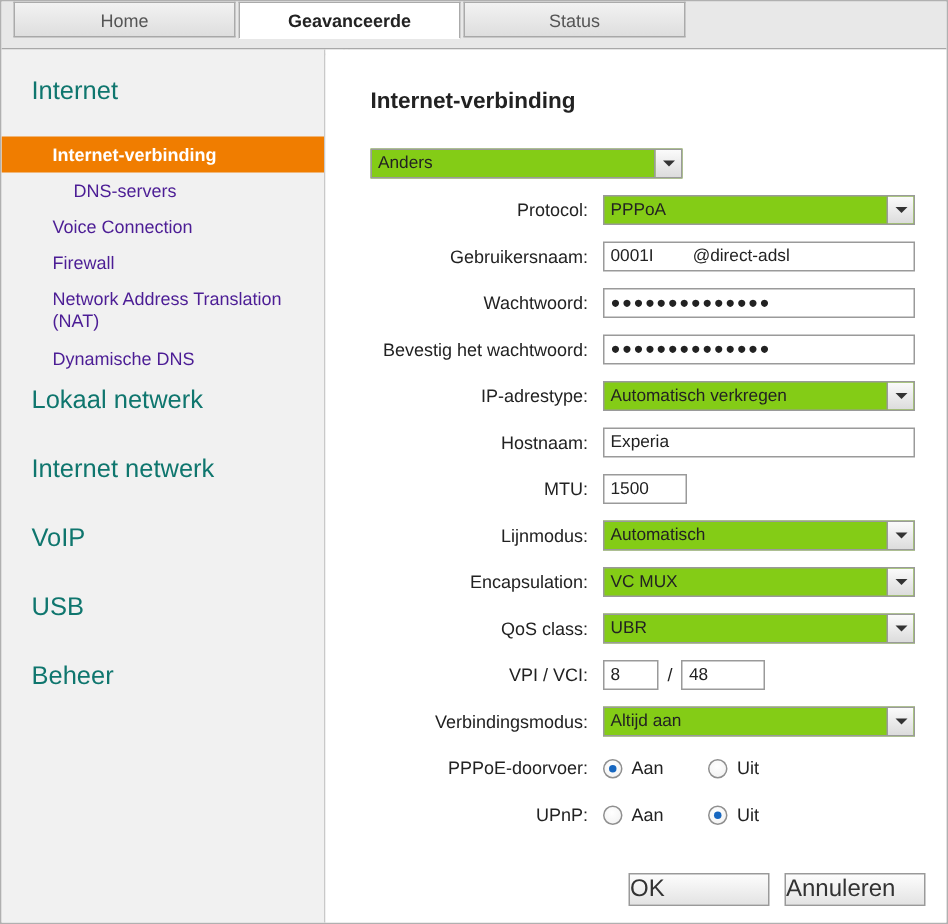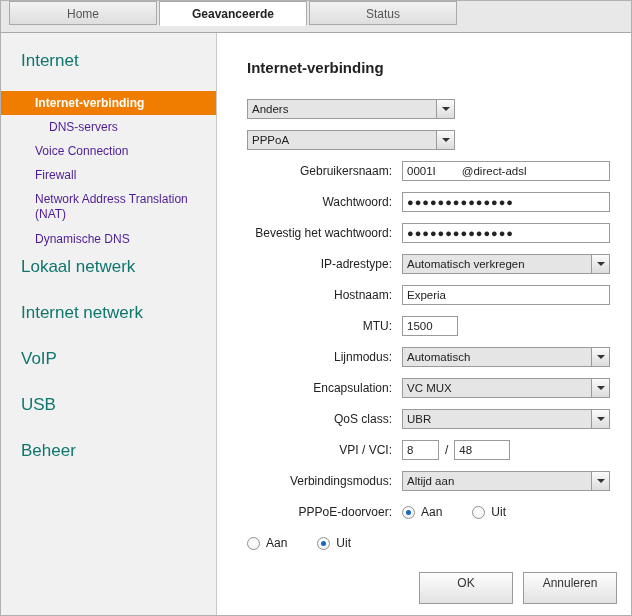--- a/index.html
+++ b/index.html
@@ -132,21 +132,21 @@
     flex: 1;
     display: flex;
     align-items: center;
   }
 
   .select {
     position: relative;
     width: 208px;
     height: 20px;
     border: 1px solid #9a9a9a;
-    background: #e5e5e5;
+    background: #84cc16;
     box-sizing: border-box;
     font-size: 11.5px;
     color: #222222;
     line-height: 18px;
     padding-left: 4px;
     cursor: pointer;
     user-select: none;
     overflow: hidden;
     white-space: nowrap;
   }
@@ -273,24 +273,24 @@
     left: 0;
     right: 14px;
     bottom: 16px;
     display: flex;
     justify-content: flex-end;
     gap: 10px;
     padding-left: 30px;
   }
   .btn {
     width: 94px;
-    height: 32px;
+    height: 22px;
     line-height: 20px;
-    text-align: center;
-    font-size: 12px;
+    text-align: left;
+    font-size: 16px;
     color: #333333;
     background: linear-gradient(to bottom, #fdfdfd 0%, #e3e3e3 100%);
     border: 1px solid #9a9a9a;
     box-sizing: border-box;
     cursor: pointer;
     user-select: none;
   }
 </style>
 </head>
 <body>
@@ -328,20 +328,21 @@
           <div class="select">
             <span>Anders</span>
             <span class="arrow">
                 <i></i>
               </span>
           </div>
         </div>
       </div>
 
       <div class="form-row">
+        <div class="form-label">Protocol:</div>
         <div class="field-area">
           <div class="select">
             <span>PPPoA</span>
             <span class="arrow">
                 <i></i>
               </span>
           </div>
         </div>
       </div>
 
@@ -460,20 +461,21 @@
             <span class="radio-label">Aan</span>
           </div>
           <div class="radio-opt">
             <span class="radio"></span>
             <span class="radio-label">Uit</span>
           </div>
         </div>
       </div>
 
       <div class="form-row">
+        <div class="form-label">UPnP:</div>
         <div class="field-area radio-row">
           <div class="radio-opt">
             <span class="radio"></span>
             <span class="radio-label">Aan</span>
           </div>
           <div class="radio-opt">
             <span class="radio checked"></span>
             <span class="radio-label">Uit</span>
           </div>
         </div>

